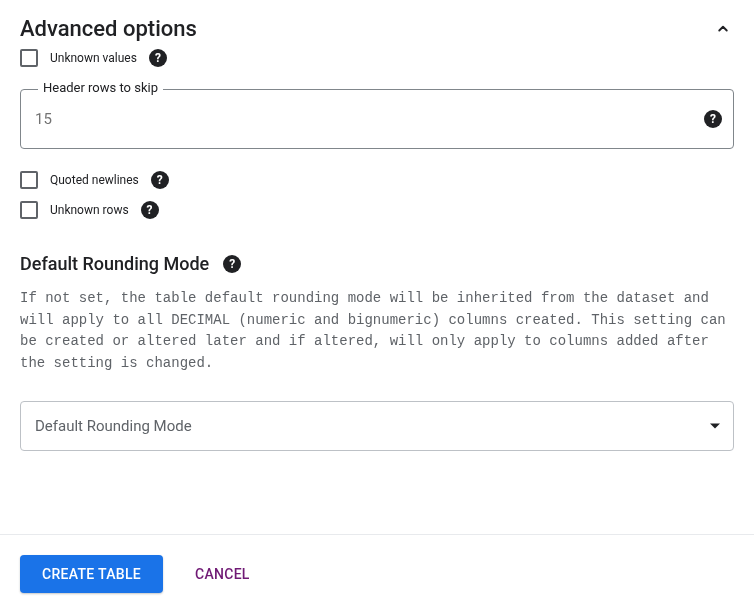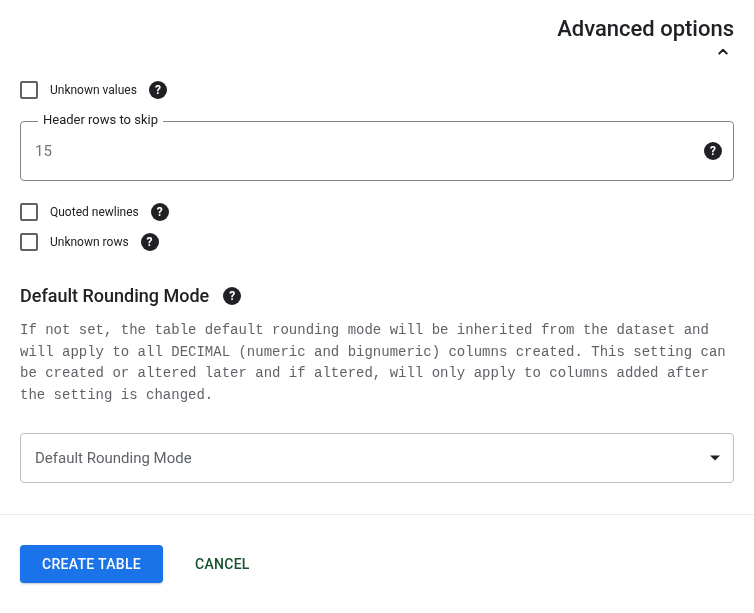--- a/index.html
+++ b/index.html
@@ -14,23 +14,22 @@
       height: 613px;
       position: relative;
       color: #202124;
     }
     .content {
       padding: 16px 20px 0 20px;
     }
     .section-header {
       display: flex;
       justify-content: space-between;
-      align-items: flex-end;
-      margin-bottom: 18px;
-      flex-direction: column;
+      align-items: center;
+      margin-bottom: 8px;
     }
     .section-title {
       font-size: 22px;
       font-weight: 500;
       letter-spacing: 0;
     }
     .chevron-up {
       width: 22px;
       height: 22px;
       display: flex;
@@ -145,42 +144,42 @@
       border-left: 5px solid transparent;
       border-right: 5px solid transparent;
       border-top: 5px solid #202124;
     }
     .footer {
       position: absolute;
       bottom: 0;
       left: 0;
       right: 0;
       border-top: 1px solid #e8eaed;
-      padding: 30px 20px;
+      padding: 20px 20px;
       display: flex;
       align-items: center;
       gap: 32px;
     }
     .btn-primary {
       background: #1a73e8;
       color: #fff;
       border: none;
       border-radius: 4px;
       padding: 11px 22px;
       font-size: 14px;
       font-weight: 500;
       letter-spacing: 0.3px;
       cursor: pointer;
       font-family: inherit;
       box-shadow: 0 1px 2px rgba(60,64,67,0.3);
     }
     .btn-text {
       background: none;
       border: none;
-      color: #14532d;
+      color: #701a75;
       font-size: 14px;
       font-weight: 500;
       letter-spacing: 0.3px;
       cursor: pointer;
       font-family: inherit;
     }
   </style>
 </head>
 <body>
 

